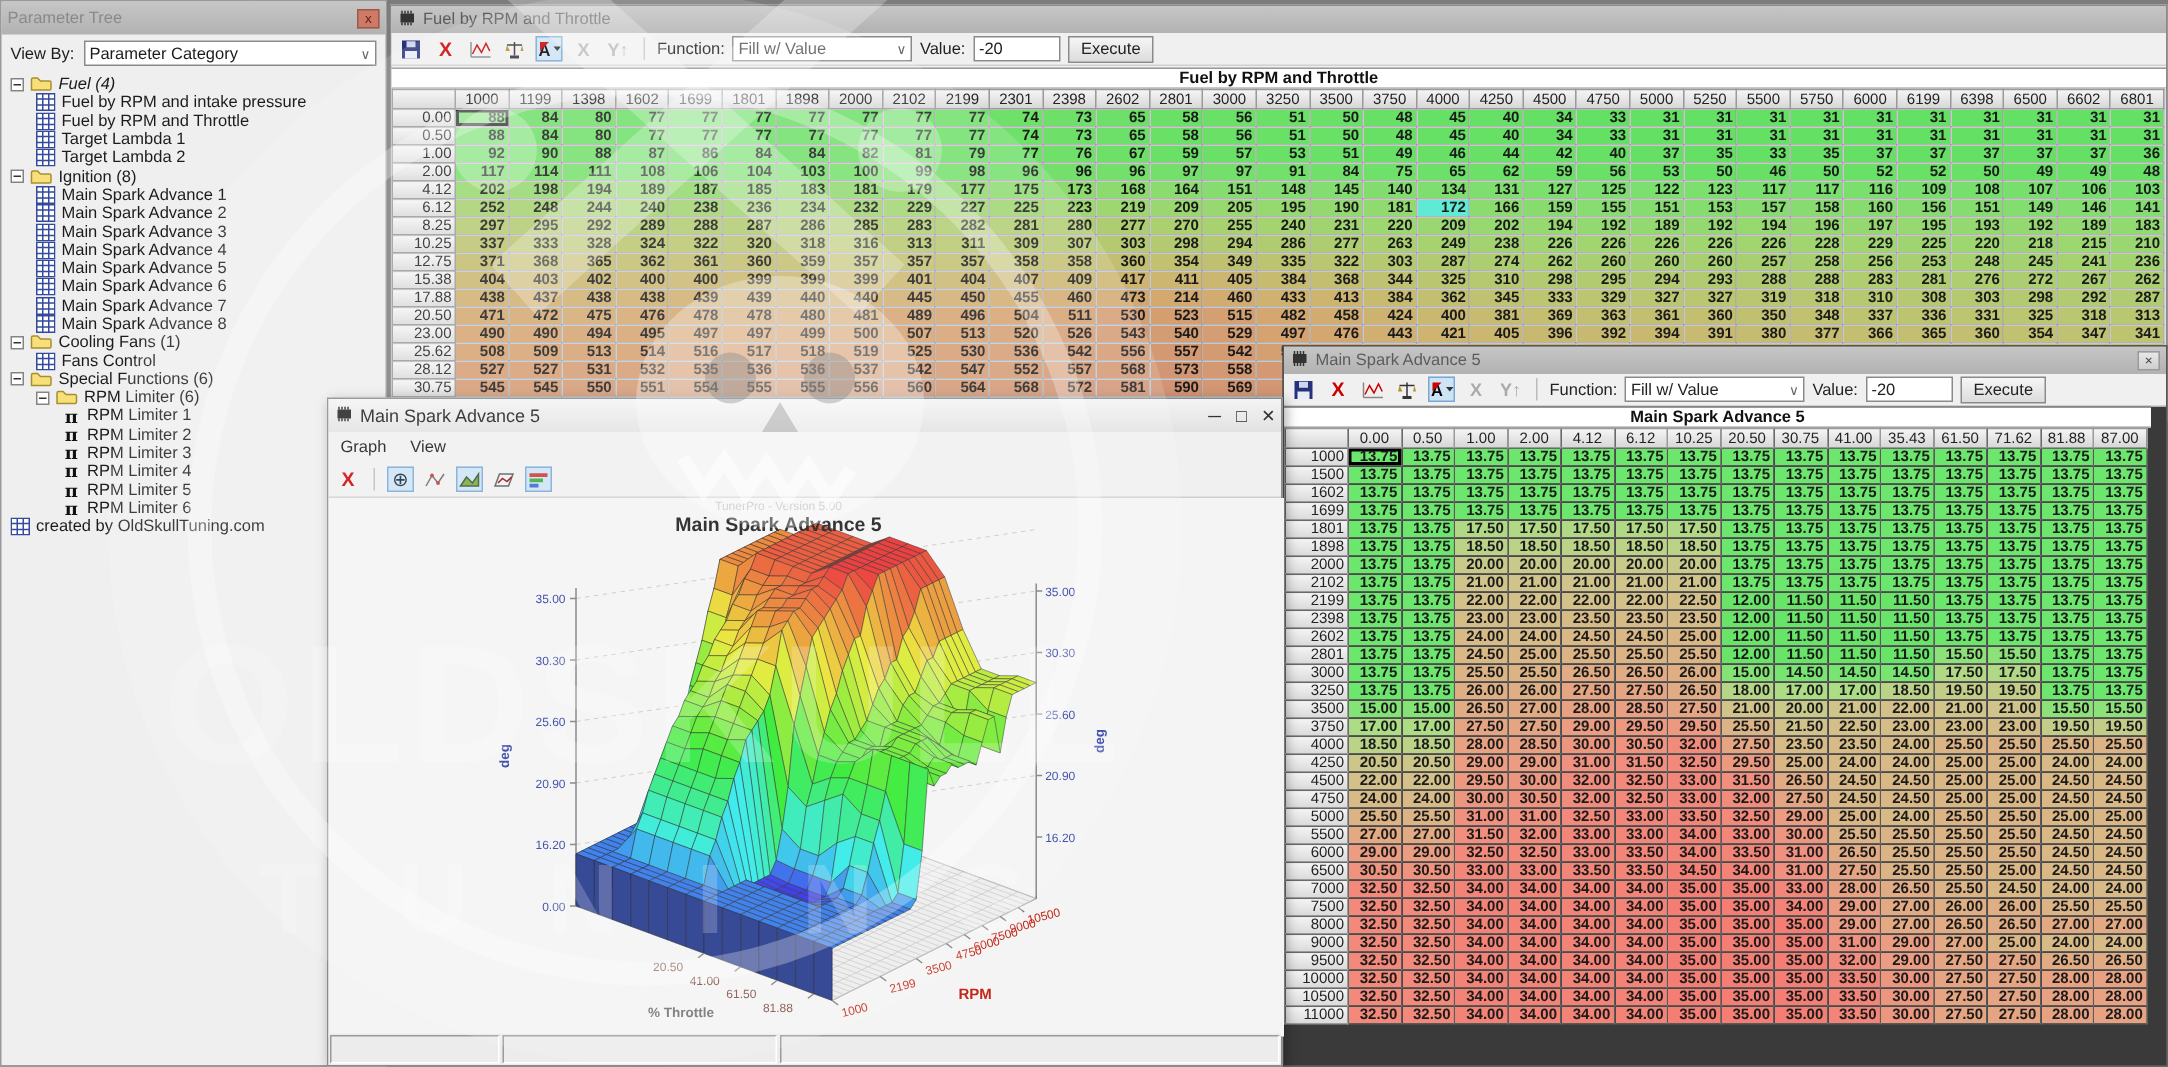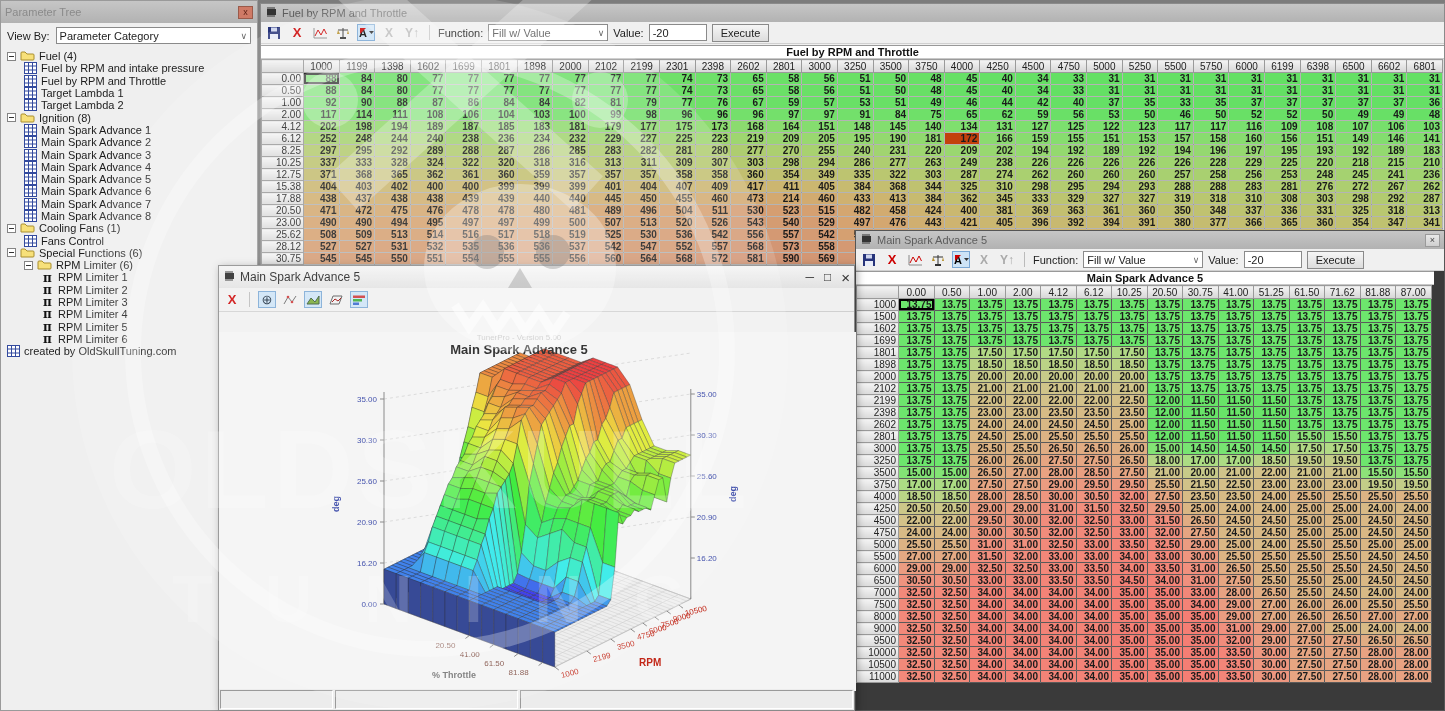--- a/index.html
+++ b/index.html
@@ -332,21 +332,21 @@
               <td class="" style="background:rgb(161,213,112)">229</td>
               <td class="" style="background:rgb(160,213,112)">227</td>
               <td class="" style="background:rgb(159,213,112)">225</td>
               <td class="" style="background:rgb(159,214,112)">223</td>
               <td class="" style="background:rgb(158,214,112)">219</td>
               <td class="" style="background:rgb(154,215,112)">209</td>
               <td class="" style="background:rgb(153,216,112)">205</td>
               <td class="" style="background:rgb(149,217,112)">195</td>
               <td class="" style="background:rgb(147,217,111)">190</td>
               <td class="" style="background:rgb(144,218,111)">181</td>
-              <td class="" style="background:#c2410c">172</td>
+              <td class="" style="background:#5eead4">172</td>
               <td class="" style="background:rgb(139,219,111)">166</td>
               <td class="" style="background:rgb(136,220,111)">159</td>
               <td class="" style="background:rgb(135,221,111)">155</td>
               <td class="" style="background:rgb(133,221,111)">151</td>
               <td class="" style="background:rgb(134,221,111)">153</td>
               <td class="" style="background:rgb(135,220,111)">157</td>
               <td class="" style="background:rgb(136,220,111)">158</td>
               <td class="" style="background:rgb(136,220,111)">160</td>
               <td class="" style="background:rgb(135,220,111)">156</td>
               <td class="" style="background:rgb(133,221,111)">151</td>
@@ -808,21 +808,21 @@
               <th style="width:35.5px">0.00</th>
               <th style="width:35.5px">0.50</th>
               <th style="width:35.5px">1.00</th>
               <th style="width:35.5px">2.00</th>
               <th style="width:35.5px">4.12</th>
               <th style="width:35.5px">6.12</th>
               <th style="width:35.5px">10.25</th>
               <th style="width:35.5px">20.50</th>
               <th style="width:35.5px">30.75</th>
               <th style="width:35.5px">41.00</th>
-              <th style="width:35.5px">51.25</th>
+              <th style="width:35.5px">35.43</th>
               <th style="width:35.5px">61.50</th>
               <th style="width:35.5px">71.62</th>
               <th style="width:35.5px">81.88</th>
               <th style="width:35.5px">87.00</th>
             </tr>
             <tr style="height:11.5px">
               <td class="rh">1000</td>
               <td class=" sel" style="background:rgb(109,230,109)">13.75</td>
               <td class="" style="background:rgb(109,230,109)">13.75</td>
               <td class="" style="background:rgb(109,230,109)">13.75</td>
@@ -1410,20 +1410,24 @@
           <rect x="2" y="2" width="9" height="6" fill="#222"></rect>
           <path d="M3 0v2M5 0v2M7 0v2M9 0v2M3 8v2M5 8v2M7 8v2M9 8v2" stroke="#222"></path>
         </svg>
     </span>
     <span class="ttl">Main Spark Advance 5</span>
     <span class="tb-buttons">
       <span>─</span>
       <span>□</span>
       <span style="font-size:15px">×</span>
     </span>
+  </div>
+  <div style="height:20px;display:flex;gap:16px;align-items:center;padding:0 8px;font-size:11px;color:#111;background:#f0f0f0;">
+    <span>Graph</span>
+    <span>View</span>
   </div>
   <div class="toolbar" style="height:24px;">
     <span class="tb-ic xred">X</span>
     <span class="tb-sep"></span>
     <span class="tb-ic active" style="font-size:13px;color:#123;">⊕</span>
     <span class="tb-ic">
         <svg width="14" height="12">
           <path d="M1 10L5 3l4 5 4-6" stroke="#666" fill="none"></path>
           <circle cx="5" cy="3" r="1.3" fill="#c33"></circle>
           <circle cx="9" cy="8" r="1.3" fill="#c33"></circle>
@@ -2099,21 +2103,21 @@
     <span class="closebox" style="background:#cf7a66;color:#5a1d12;border-color:#9a5a4a;">x</span>
   </div>
   <div style="display:flex;align-items:center;gap:6px;padding:4px 6px;font-size:11px;color:#1c1c1c;">
     <span>View By:</span>
     <span class="combo" style="flex:1">
       <span style="flex:1">Parameter Category</span>
         <span class="chev">∨</span>
     </span>
   </div>
   <div id="tree-items" style="padding:2px 0 0 6px;">
-      <div class="tree-row" style="padding-left: 0px;">
+      <div class="tree-row" style="padding-left: 0px; font-style: italic;">
         <span class="exp"></span>
         <svg width="15" height="12">
           <path d="M1 10V3q0-1 1-1h3l2 2h6q1 0 1 1v4q0 1-1 1H2q-1 0-1 0z" fill="#f7e07a" stroke="#a98e2f"></path>
         </svg>
         <span>Fuel (4)</span>
       </div>
       <div class="tree-row" style="padding-left: 17px;">
         <svg width="13" height="12">
           <rect x="0.5" y="0.5" width="12" height="11" fill="#fff" stroke="#334a9e"></rect>
           <path d="M0.5 4h12M0.5 8h12M4.5 0.5v11M8.5 0.5v11" stroke="#334a9e"></path>

